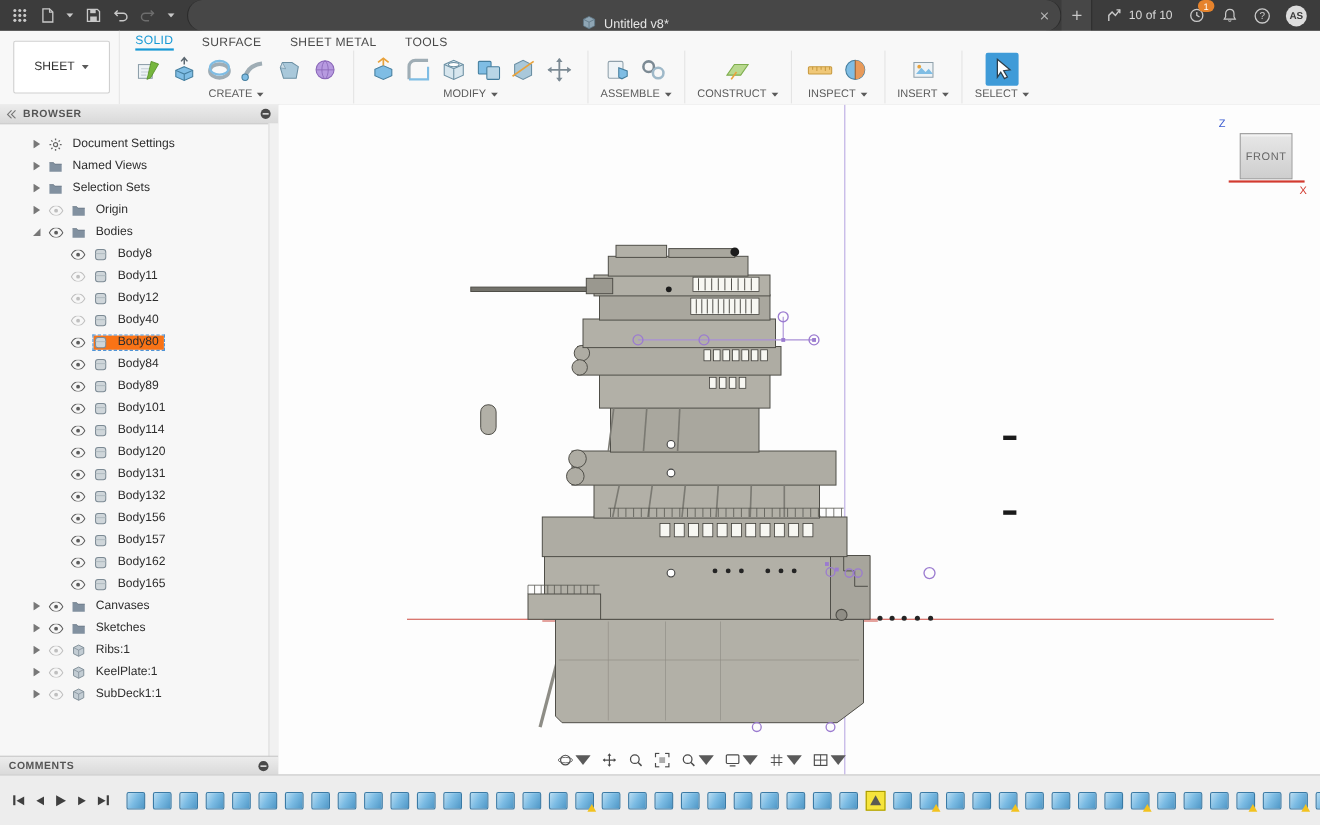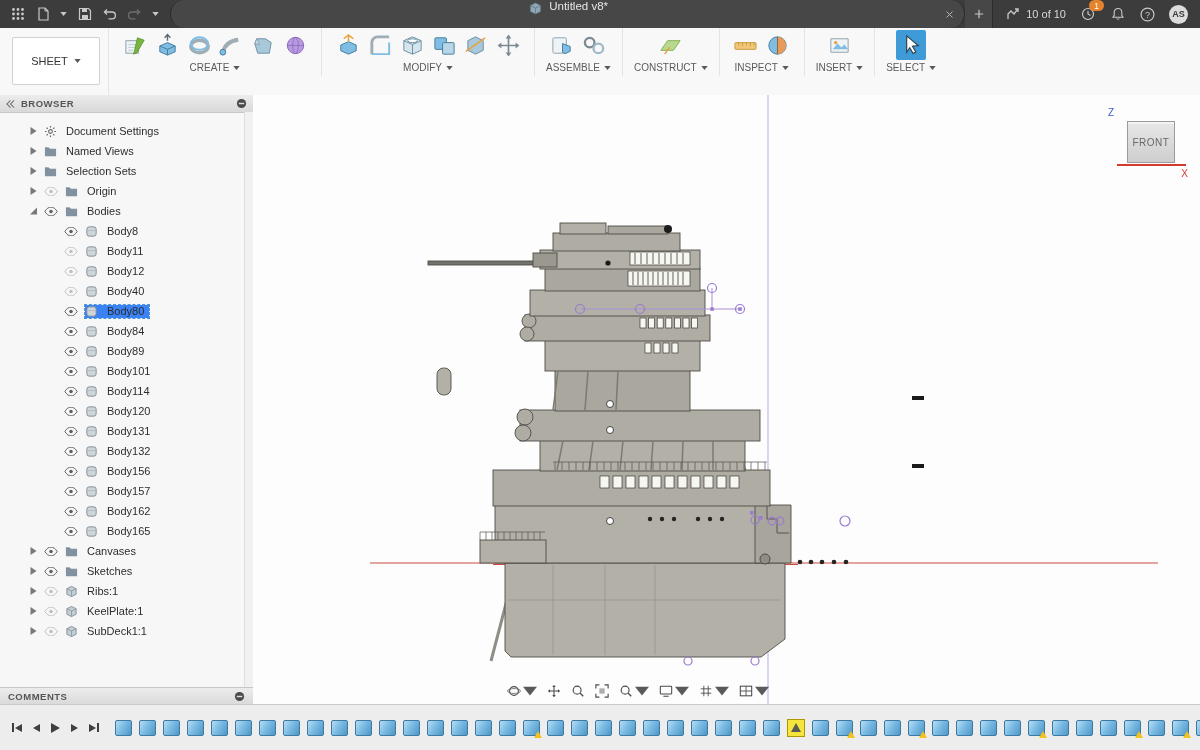--- a/index.html
+++ b/index.html
@@ -7,21 +7,21 @@
        font-family:"Liberation Sans",sans-serif;overflow:hidden;}
 
   
   #titlebar{position:absolute;top:0;left:0;right:0;height:28px;background:#3c3c3c;
             display:flex;align-items:stretch;color:#c9c9c9;border-bottom:1px solid #2a2a2a;}
   .tb-left{display:flex;align-items:center;gap:9px;padding:0 10px;width:150px;}
   .tbi{display:flex;align-items:center;justify-content:center;width:16px;height:16px;color:#c9c9c9;cursor:pointer;}
   .tbi svg{width:14px;height:14px;}
   .tbi.small{width:9px;} .tbi.small svg{width:7px;height:4px;}
   .tbi.disabled{opacity:.35;}
-  #doc-tab{flex:1;display:flex;align-items:flex-start;justify-content:center;gap:6px;background:#474747;
+  #doc-tab{flex:1;display:flex;align-items:flex-end;justify-content:center;gap:6px;background:#474747;
            border-left:1px solid #2b2b2b;border-right:1px solid #2b2b2b;position:relative;
            font-size:11.5px;color:#e6e6e6;border-radius:14px;}
   #doc-tab .tbi svg{width:13px;height:13px;}
   #tab-close{position:absolute;right:8px;top:7px;width:14px;height:14px;color:#b5b5b5;display:flex;align-items:center;justify-content:center;cursor:pointer;}
   #tab-close svg{width:9px;height:9px;}
   #tab-add{width:27px;display:flex;align-items:center;justify-content:center;background:#474747;
            border-right:1px solid #2b2b2b;color:#c9c9c9;cursor:pointer;}
   #tab-add svg{width:10px;height:10px;}
   .tb-right{display:flex;align-items:center;gap:14px;padding:0 12px;}
   .jobs-wrap{display:flex;align-items:center;gap:5px;font-size:11px;color:#d8d8d8;cursor:pointer;}
@@ -67,21 +67,21 @@
   #browser-gutter{position:absolute;top:17px;bottom:17px;right:0;width:8px;border-left:1px solid #dedede;background:#f1f1f1;}
   .trow{display:flex;align-items:center;height:20px;padding-left:30px;gap:4px;cursor:pointer;}
   .trow.l1{padding-left:64px;}
   .trow .arrow{width:10px;display:flex;color:#787878;}
   .trow .arrow svg{width:7px;height:8px;}
   .eyeic{width:17px;color:#5e5e5e;display:flex;} .eyeic svg{width:14px;height:9px;}
   .eyeic.light{color:#bfbfbf;}
   .ticon{width:16px;display:flex;} .ticon svg{width:13px;height:13px;}
   .tlabel{margin-left:3px;color:#2d2d2d;}
   .selwrap{display:flex;align-items:center;gap:3px;padding-right:5px;}
-  .trow.selected .selwrap{background:#3b82f6;outline:1px dashed #4f94d6;}
+  .trow.selected .selwrap{background:#f97316;outline:1px dashed #4f94d6;}
   #comments-bar{position:absolute;bottom:0;left:0;right:0;height:17px;background:linear-gradient(#ececec,#d9d9d9);
                 border-top:1px solid #c6c6c6;display:flex;align-items:center;padding:0 8px;gap:6px;}
 
   
   #viewport{position:absolute;left:253px;top:0;right:0;bottom:0;background:#fdfdfd;overflow:hidden;}
   #scene{position:absolute;inset:0;width:100%;height:100%;}
   #viewcube{position:absolute;top:12px;right:14px;width:78px;height:72px;cursor:pointer;}
   .vz{position:absolute;left:0;top:0;color:#3a5bd0;font-size:10px;}
   .vface{position:absolute;left:19px;top:14px;width:46px;height:40px;background:linear-gradient(#e7e7e7,#cecece);
          border:1px solid #9b9b9b;box-shadow:inset 0 2px 0 #f2f2f2;display:flex;align-items:center;
@@ -227,20 +227,26 @@
   <div id="toolbar">
     <button id="design-btn">
       <span>SHEET</span>
       <span class="mini-caret">
           <svg viewBox="0 0 8 5">
             <path d="M0 0l4 5 4-5z" fill="currentColor"></path>
           </svg>
         </span>
     </button>
     <div id="ribbon">
+      <div id="ribbon-tabs">
+          <div class="rtab active">SOLID</div>
+          <div class="rtab">SURFACE</div>
+          <div class="rtab">SHEET METAL</div>
+          <div class="rtab">TOOLS</div>
+        </div>
       <div id="ribbon-groups">
           <div class="rgroup">
             <div class="ricons">
               <button class="rtool">
                 <svg viewBox="0 0 26 26">
                   <rect x="3" y="8" width="13" height="13" fill="#eef3f6" stroke="#8fa0ab"></rect>
                   <path d="M5.5 12h8M5.5 15h8M5.5 18h5" stroke="#c2ccd3" stroke-width="1"></path>
                   <path d="M15 5l7 2.5-7.5 13-3.5 1.5 1-3.8z" fill="#76b63e" stroke="#568e27" stroke-width=".8"></path>
                 </svg>
               </button>

